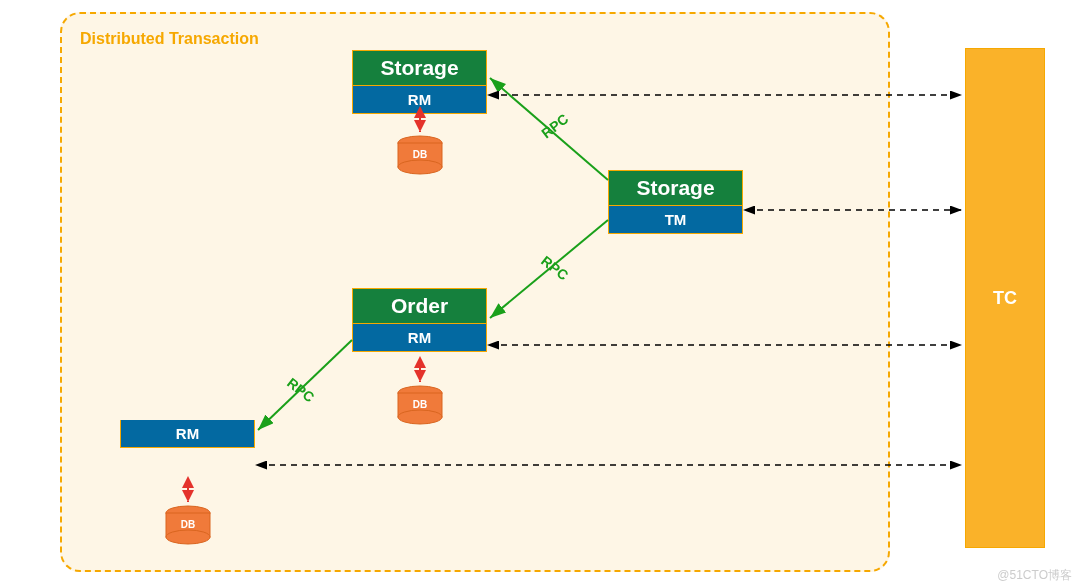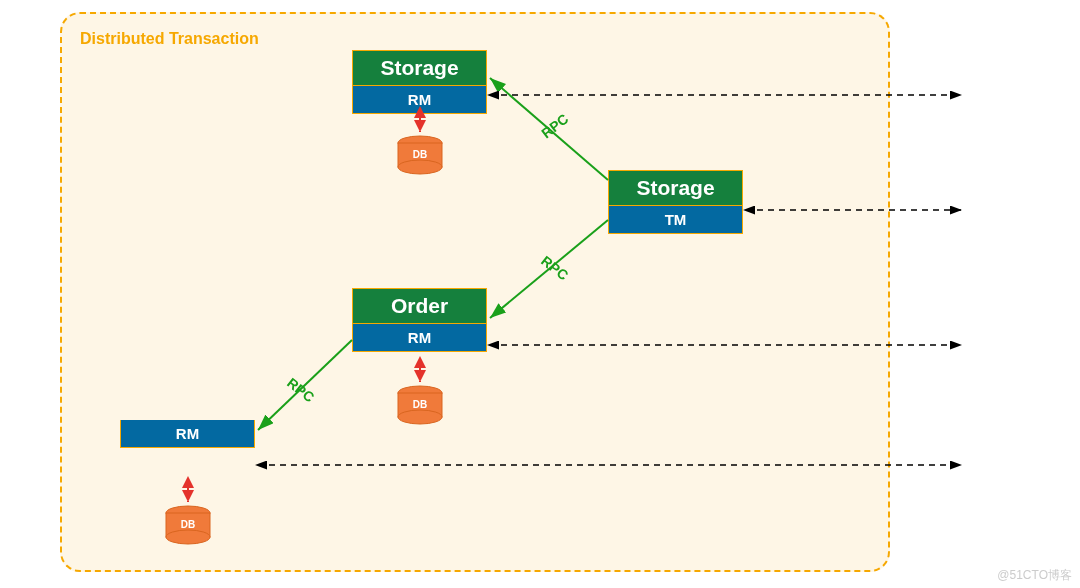--- a/index.html
+++ b/index.html
@@ -149,20 +149,23 @@
   </div>
   <div class="db-cyl" style="left:163px; top:505px;">
     <svg width="50" height="40">
         <ellipse cx="25" cy="8" rx="22" ry="7" fill="#f07a3a" stroke="#d9651f"></ellipse>
         <rect x="3" y="8" width="44" height="24" fill="#f07a3a" stroke="#d9651f"></rect>
         <ellipse cx="25" cy="32" rx="22" ry="7" fill="#f07a3a" stroke="#d9651f"></ellipse>
       </svg>
     <div class="db-label">DB</div>
   </div>
 
+  <div class="tc-box">
+    <span>TC</span>
+  </div>
 
   <div class="rpc-label" style="left:540px; top:118px; transform: rotate(-38deg);">RPC</div>
   <div class="rpc-label" style="left:540px; top:260px; transform: rotate(38deg);">RPC</div>
   <div class="rpc-label" style="left:286px; top:382px; transform: rotate(38deg);">RPC</div>
 
   <svg class="overlay">
     <defs>
       <marker id="arr-green" markerWidth="10" markerHeight="10" refX="8" refY="3" orient="auto">
         <path d="M0,0 L8,3 L0,6 Z" fill="#1aa01a"></path>
       </marker>

